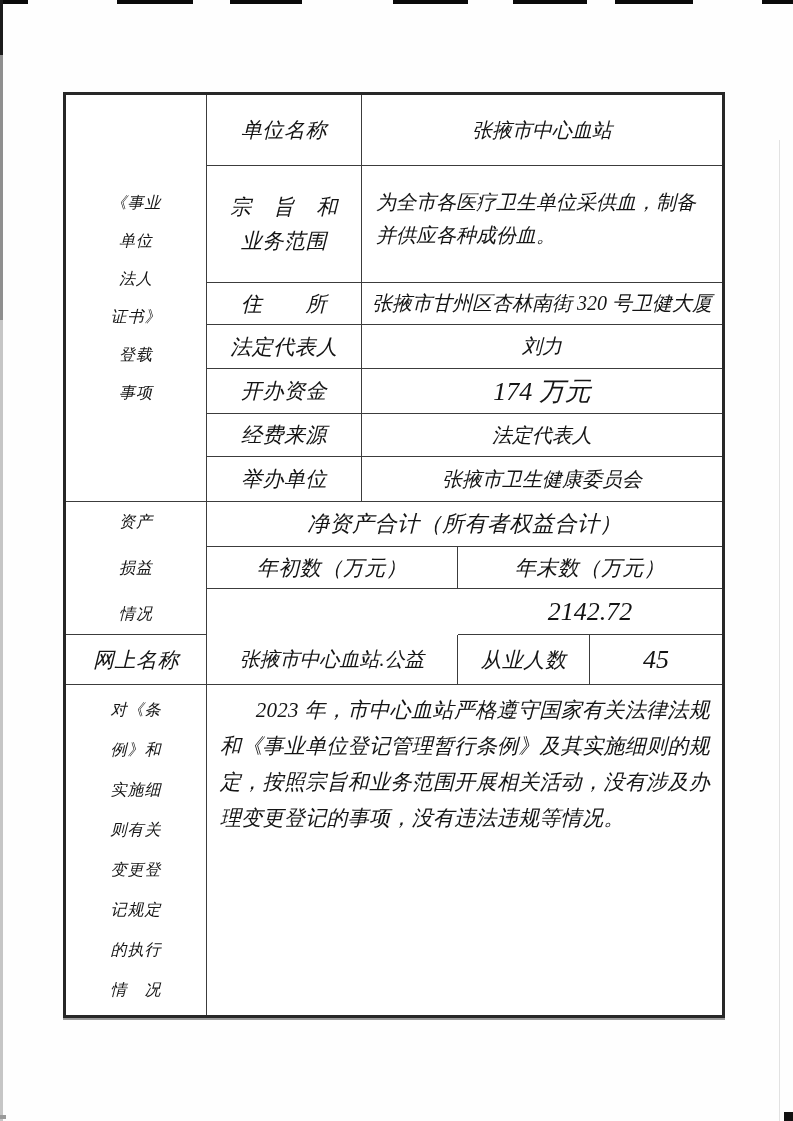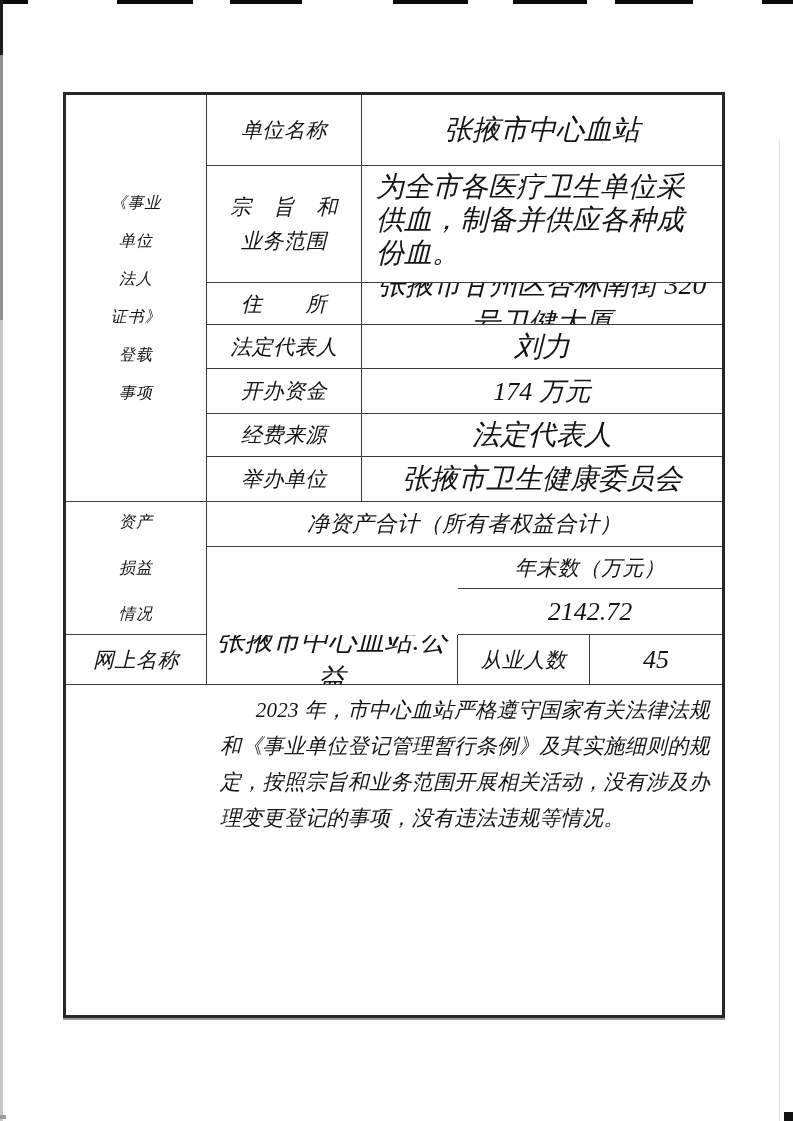--- a/index.html
+++ b/index.html
@@ -37,21 +37,21 @@
     box-sizing:border-box;
     overflow:hidden;
     font-style:italic;
   }
   .nr{border-right:none;}
   .nb{border-bottom:none;}
   
   .lbl{font-size:21px;letter-spacing:.5px;}
   .lbl-2line{flex-direction:column;line-height:34px;}
   
-  .val{font-size:28px;text-align:center;}
+  .val{font-size:20px;text-align:center;}
   .val-num{font-size:26px;}
   .val-left{justify-content:flex-start;text-align:left;padding:0 18px 10px 14px;line-height:33px;}
   
   .vlab{flex-direction:column;font-size:16px;letter-spacing:1px;}
   .vlab span{display:block;text-align:center;}
   .vlab-cert span{line-height:38px;}
   .vlab-assets span{line-height:46px;text-align:center;}
   .vlab-comp span{line-height:40px;}
   
   .comp-text{
@@ -114,25 +114,36 @@
 
       <div class="cell lbl" style="grid-column:2;grid-row:7">举办单位</div>
       <div class="cell val nr" style="grid-column:3/6;grid-row:7">张掖市卫生健康委员会</div>
 
       <div class="cell vlab vlab-assets" style="grid-column:1;grid-row:8/11">
         <span>资产</span>
         <span>损益</span>
         <span>情况</span>
       </div>
       <div class="cell lbl nr" style="grid-column:2/6;grid-row:8;font-size:22px">净资产合计（所有者权益合计）</div>
+      <div class="cell lbl" style="grid-column:2/4;grid-row:9">年初数（万元）</div>
       <div class="cell lbl nr" style="grid-column:4/6;grid-row:9">年末数（万元）</div>
       <div class="cell val val-num nr" style="grid-column:4/6;grid-row:10">2142.72</div>
 
       <div class="cell lbl" style="grid-column:1;grid-row:11">网上名称</div>
       <div class="cell val" style="grid-column:2/4;grid-row:11">张掖市中心血站.公益</div>
       <div class="cell lbl" style="grid-column:4;grid-row:11">从业人数</div>
       <div class="cell val val-num nr" style="grid-column:5;grid-row:11">45</div>
 
+      <div class="cell vlab vlab-comp nb" style="grid-column:1;grid-row:12">
+        <span>对《条</span>
+        <span>例》和</span>
+        <span>实施细</span>
+        <span>则有关</span>
+        <span>变更登</span>
+        <span>记规定</span>
+        <span>的执行</span>
+        <span>情　况</span>
+      </div>
       <div class="cell comp-text nr nb" style="grid-column:2/6;grid-row:12">2023 年，市中心血站严格遵守国家有关法律法规和《事业单位登记管理暂行条例》及其实施细则的规定，按照宗旨和业务范围开展相关活动，没有涉及办理变更登记的事项，没有违法违规等情况。</div>
 
     </div>
   </div>
 </div>
 
 </body></html>

